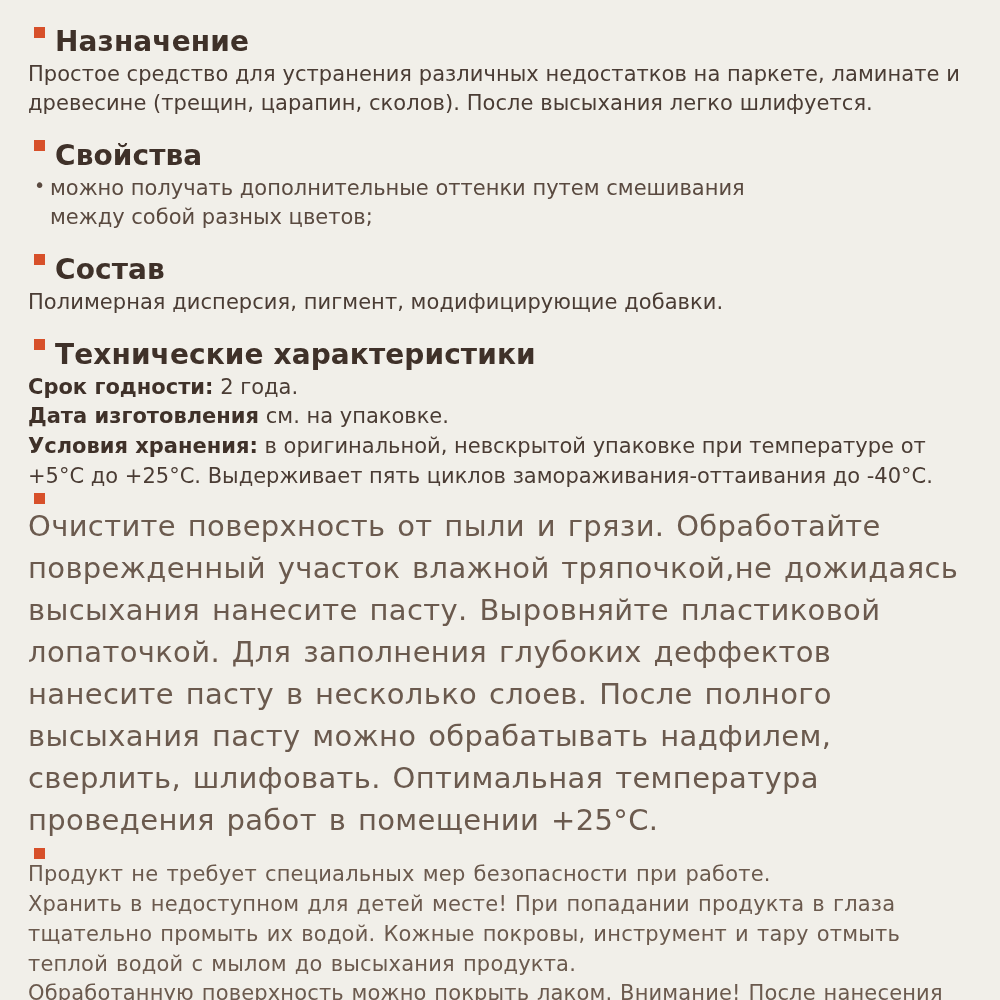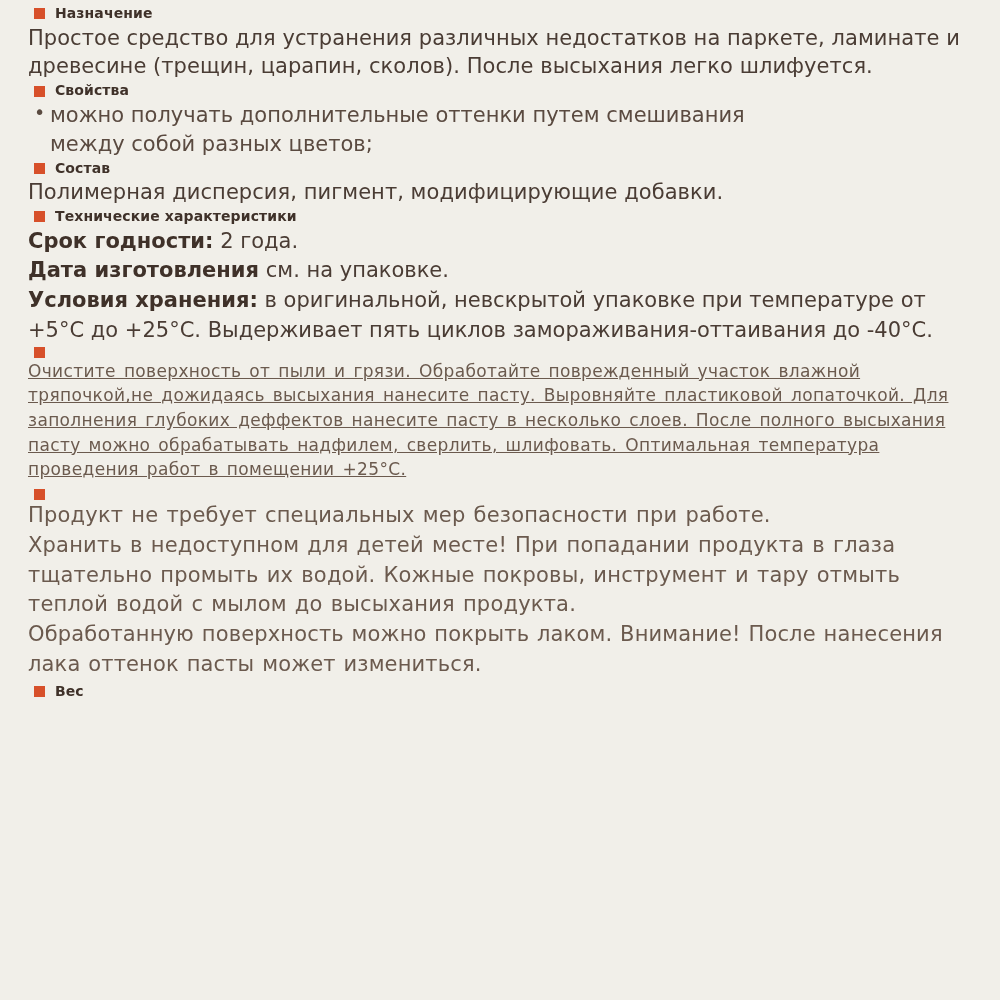--- a/index.html
+++ b/index.html
@@ -31,25 +31,26 @@
     margin: 1px 0 1px 0;
   }
   .bullet-sq {
     width: 11px;
     height: 11px;
     background: #d7502a;
     flex: 0 0 auto;
     margin-left: 6px;
   }
   .section-title {
-    font-size: 14px;
+    font-size: 28px;
     font-weight: bold;
     color: #3f3129;
     letter-spacing: 0.1px;
     line-height: 1.25;
+    margin-top: 19px;
   }
   .para {
     font-size: 21px;
     line-height: 1.38;
     color: #5a4a40;
     margin: 0 0 1px 0;
     letter-spacing: 0.05px;
   }
   .para.dark {
     color: #4a3c34;
@@ -88,27 +89,26 @@
   .spec-line {
     font-size: 21px;
     line-height: 1.42;
     color: #4a3c34;
     margin: 0;
   }
   .block-gap {
     height: 6px;
   }
   .usage {
-    font-size: 17px;
+    font-size: 29px;
     line-height: 1.45;
     color: #6b5a4e;
     letter-spacing: 0.35px;
     word-spacing: 2.2px;
     margin: 0;
-    text-decoration: underline;
   }
   .safety {
     font-size: 21px;
     line-height: 1.42;
     color: #6b5a4e;
     letter-spacing: 0.2px;
     word-spacing: 1.2px;
     margin: 0;
   }
   .advice {

